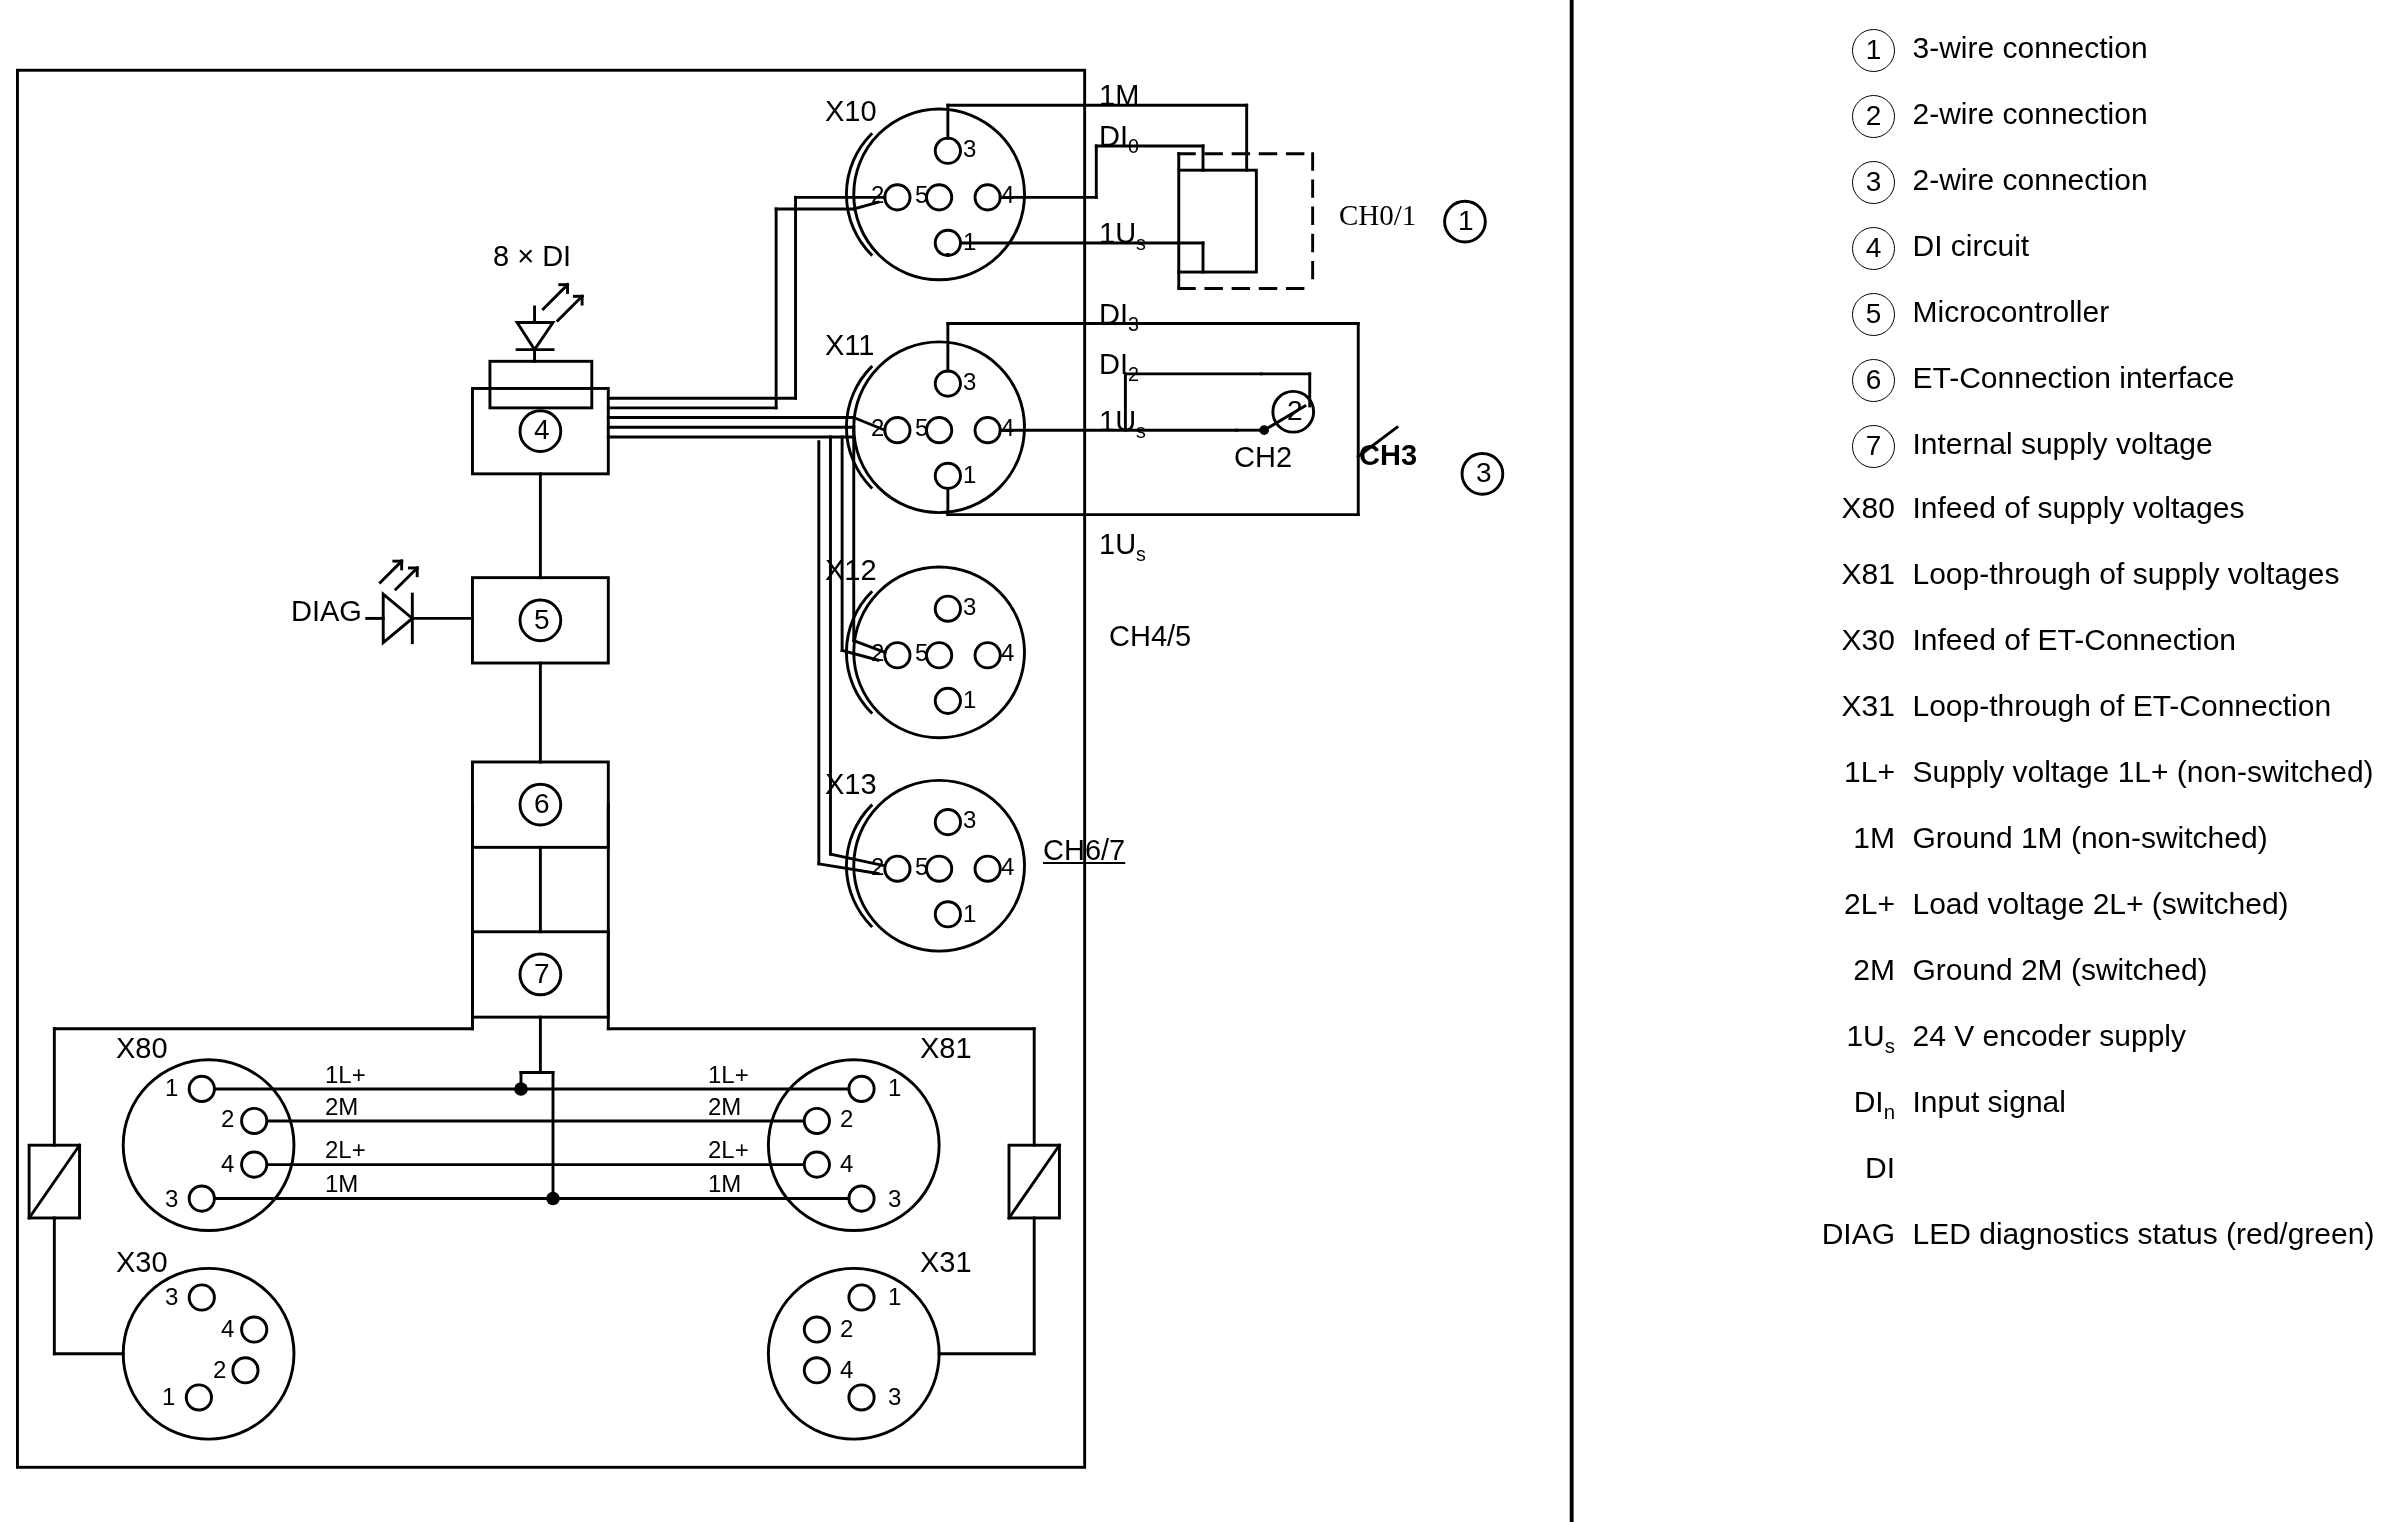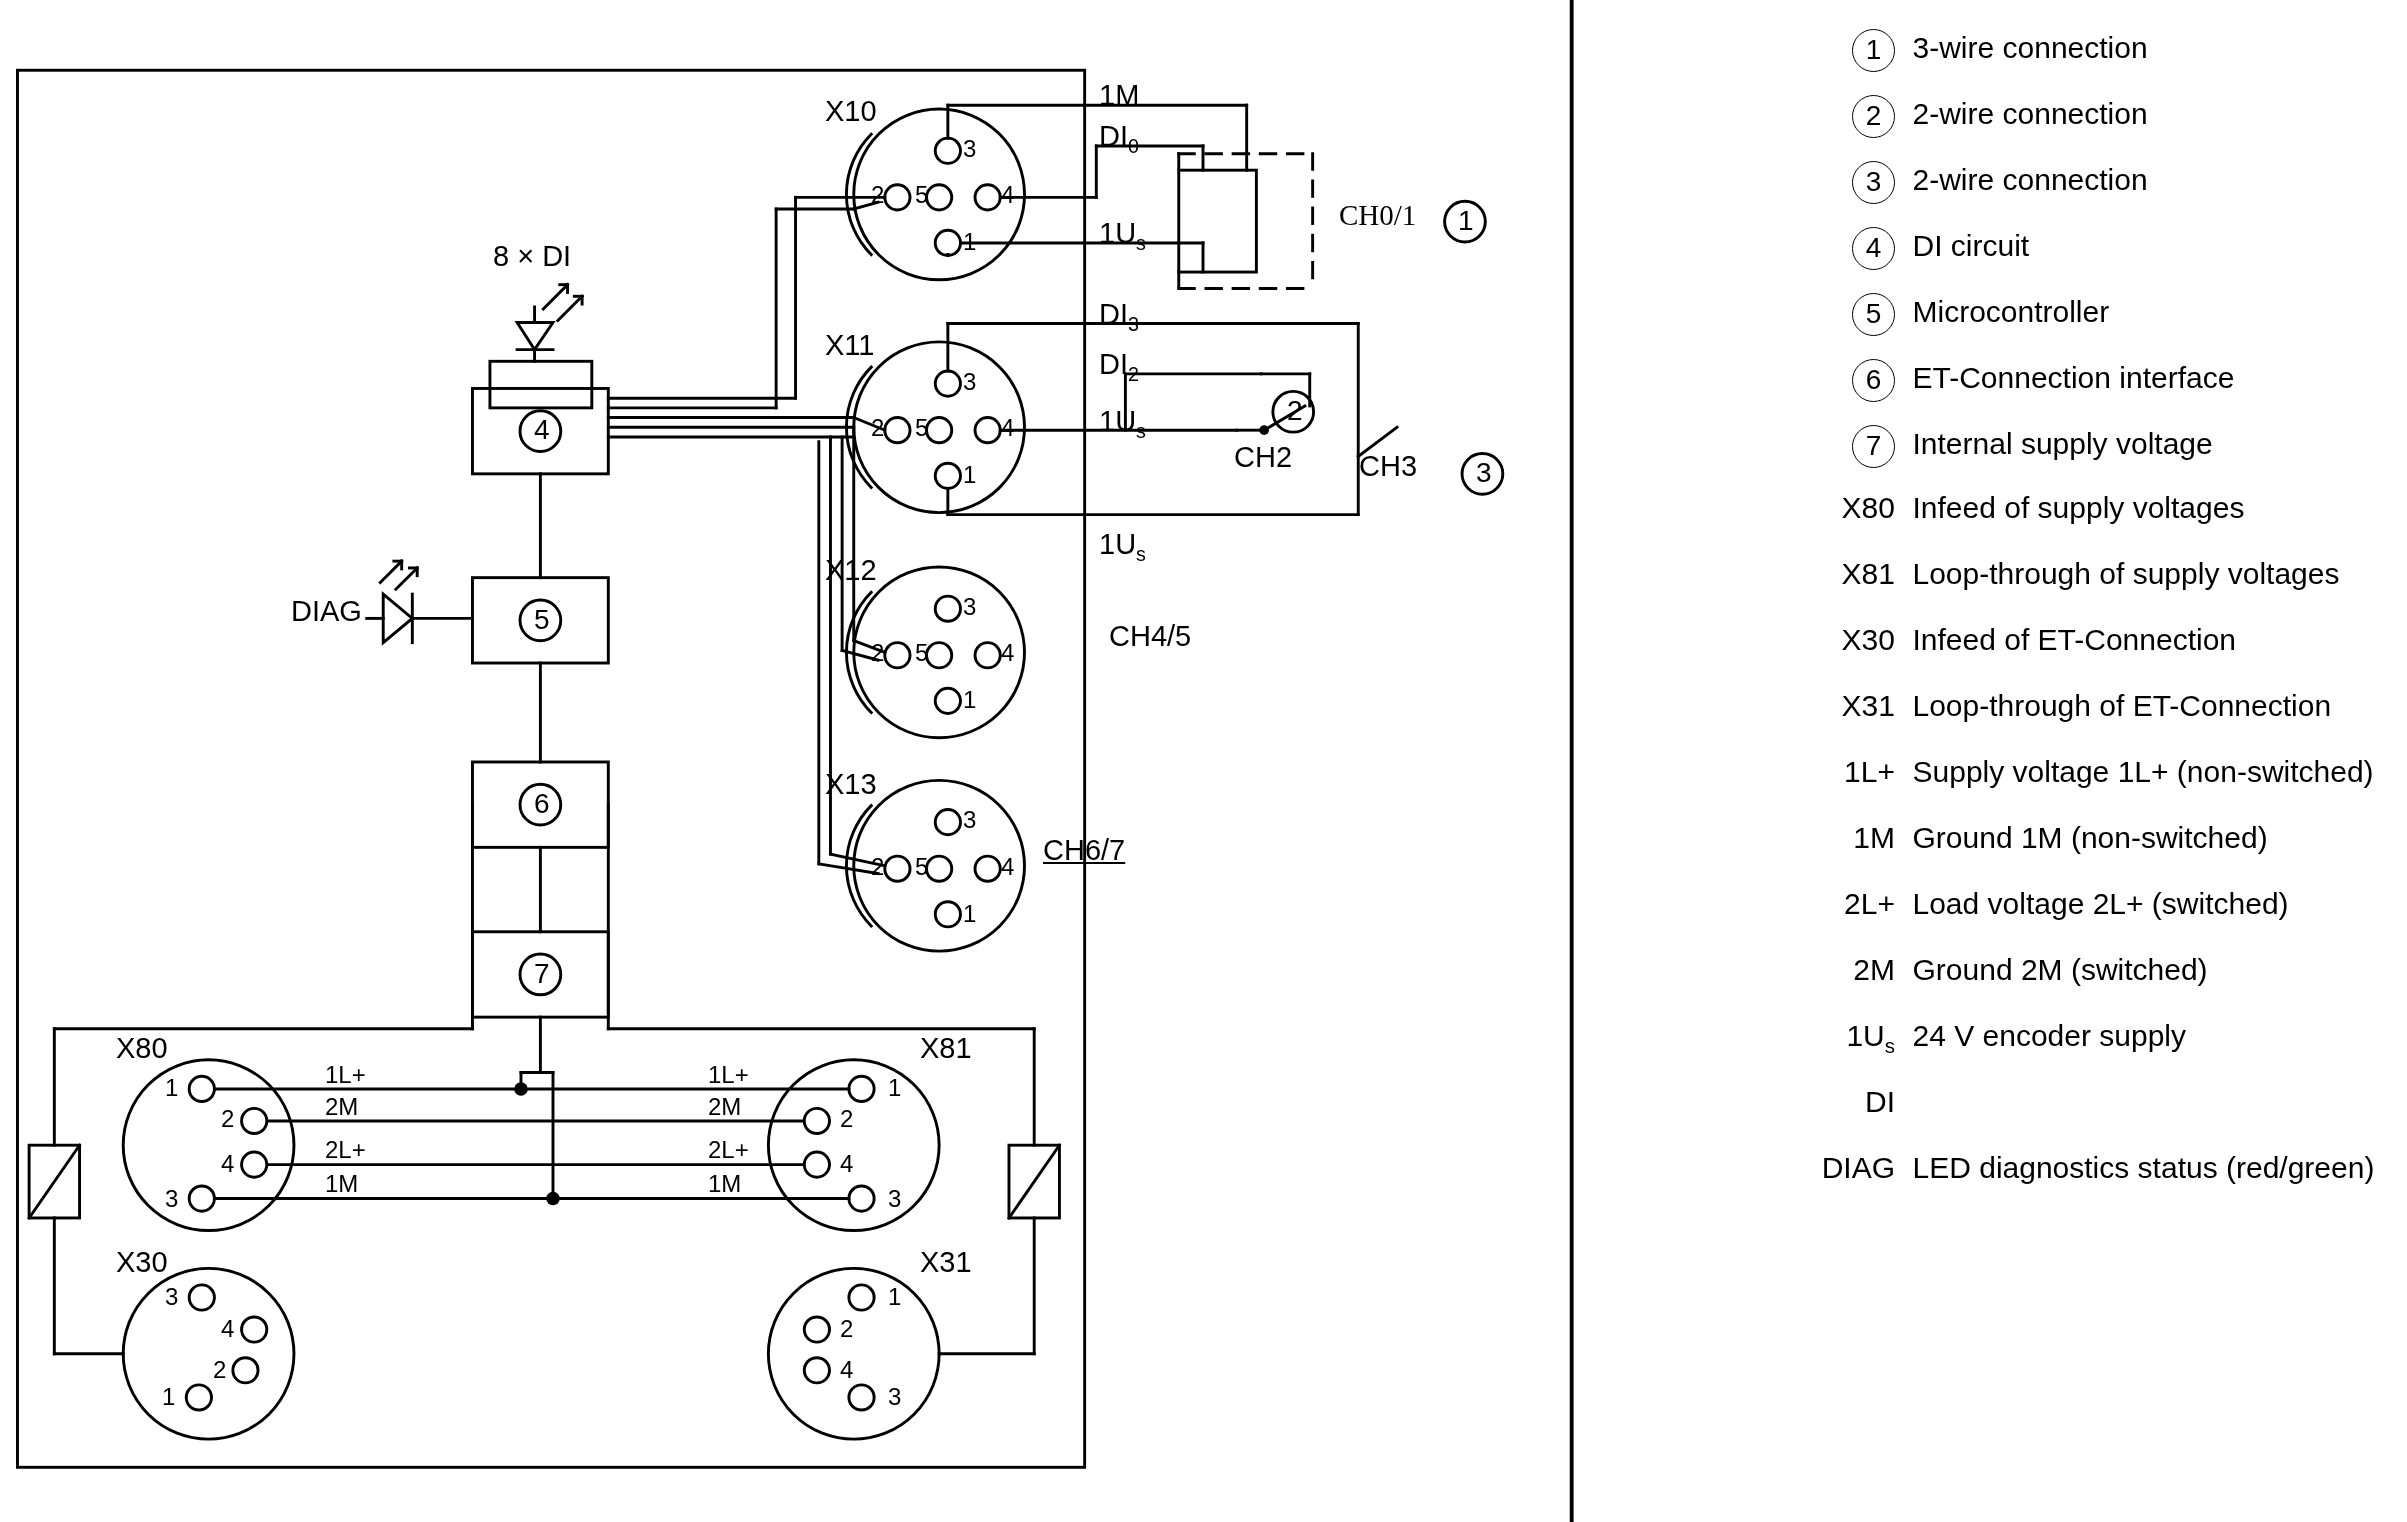--- a/index.html
+++ b/index.html
@@ -337,21 +337,21 @@
   <div class="lbl" style="left:1099px; top:121px;"><span>DI</span><span class="sub">0</span></div>
   <div class="lbl" style="left:1099px; top:218px;"><span>1U</span><span class="sub">s</span></div>
 
   <div class="lbl" style="left:1099px; top:299px;"><span>DI</span><span class="sub">3</span></div>
   <div class="lbl" style="left:1099px; top:349px;"><span>DI</span><span class="sub">2</span></div>
   <div class="lbl" style="left:1099px; top:406px;"><span>1U</span><span class="sub">s</span></div>
   <div class="lbl" style="left:1099px; top:529px;"><span>1U</span><span class="sub">s</span></div>
 
   <div class="lbl" style="left:1339px; top:200px;font-family:Liberation Serif, serif;">CH0/1</div>
   <div class="lbl" style="left:1234px; top:442px;">CH2</div>
-  <div class="lbl" style="left:1359px; top:451px;">CH3</div>
+  <div class="lbl" style="left:1359px; top:440px;font-weight:bold;">CH3</div>
   <div class="lbl" style="left:1109px; top:621px;">CH4/5</div>
   <div class="lbl" style="left:1043px; top:835px;text-decoration:underline;">CH6/7</div>
 
   <div class="lbl" style="left:1458px; top:206px; font-size:28px;">1</div>
   <div class="lbl" style="left:1287px; top:396px; font-size:28px;">2</div>
   <div class="lbl" style="left:1476px; top:458px; font-size:28px;">3</div>
   <div class="lbl" style="left:534px; top:415px; font-size:28px;">4</div>
   <div class="lbl" style="left:534px; top:605px; font-size:28px;">5</div>
   <div class="lbl" style="left:534px; top:789px; font-size:28px;">6</div>
   <div class="lbl" style="left:534px; top:959px; font-size:28px;">7</div>
@@ -428,20 +428,24 @@
       </div>
       <div class="legend-row">
         <div class="legend-key"><span>2M</span></div>
         <div class="legend-text">Ground 2M (switched)</div>
       </div>
       <div class="legend-row">
         <div class="legend-key"><span>1U</span><span class="sub">s</span></div>
         <div class="legend-text">24 V encoder supply</div>
       </div>
       <div class="legend-row">
+        <div class="legend-key"><span>DI</span><span class="sub">n</span></div>
+        <div class="legend-text">Input signal</div>
+      </div>
+      <div class="legend-row">
         <div class="legend-key"><span>DI</span></div>
       </div>
       <div class="legend-row">
         <div class="legend-key"><span>DIAG</span></div>
         <div class="legend-text">LED diagnostics status (red/green)</div>
       </div>
     </div>
 
 </div>
 

